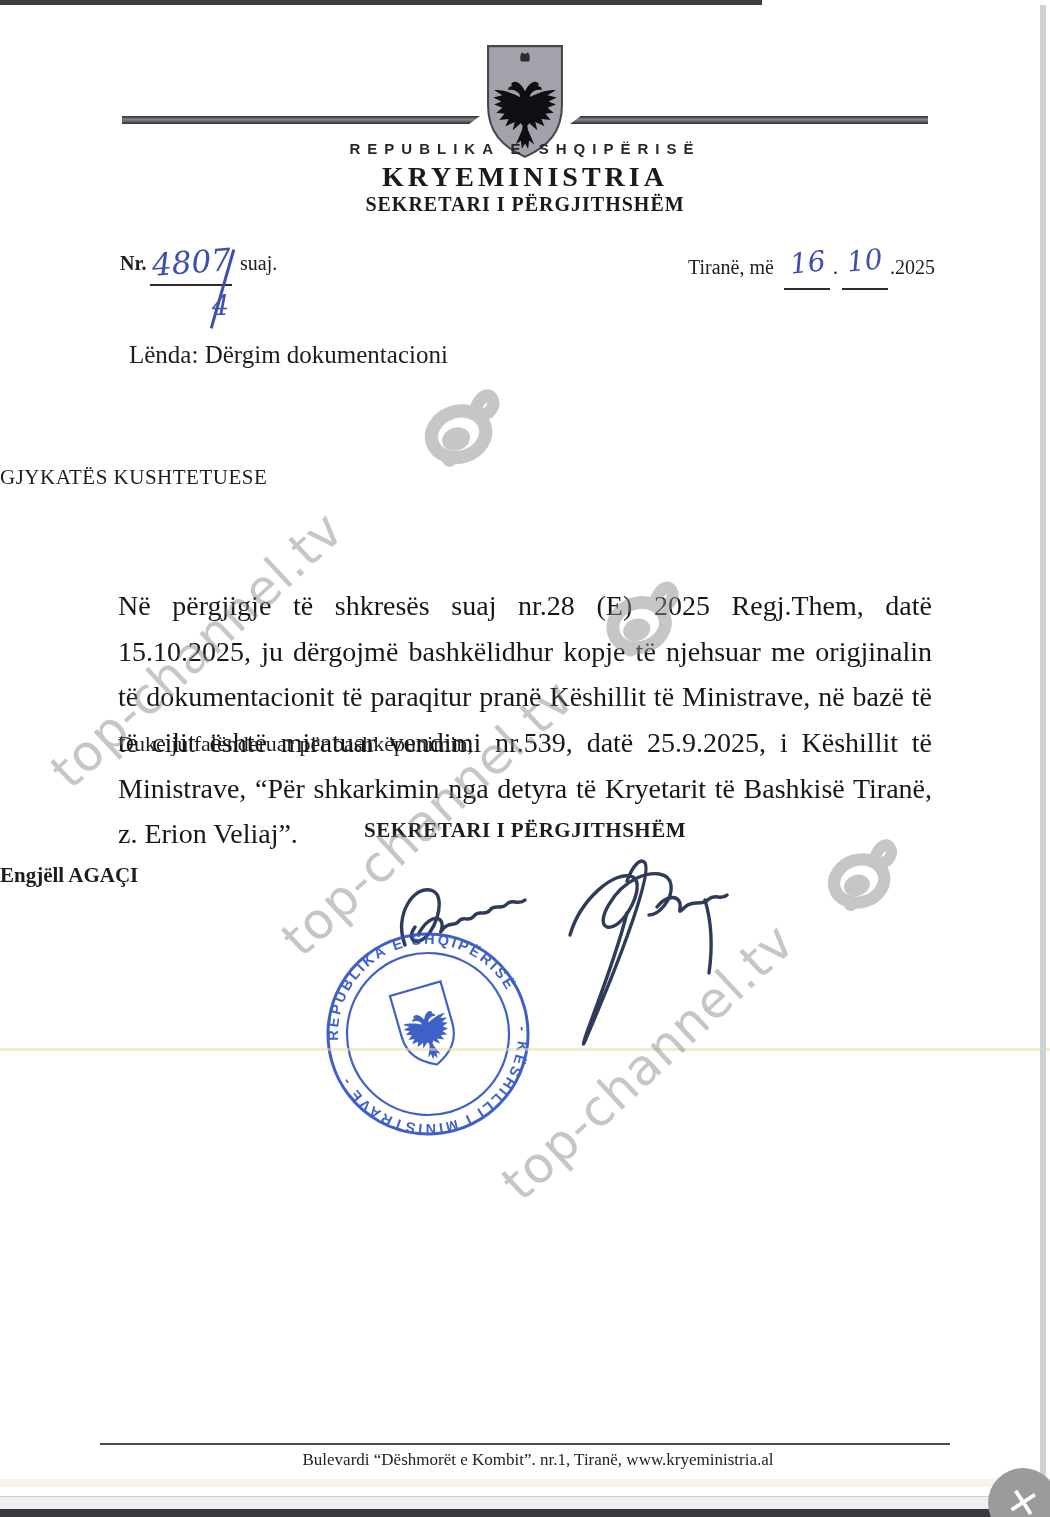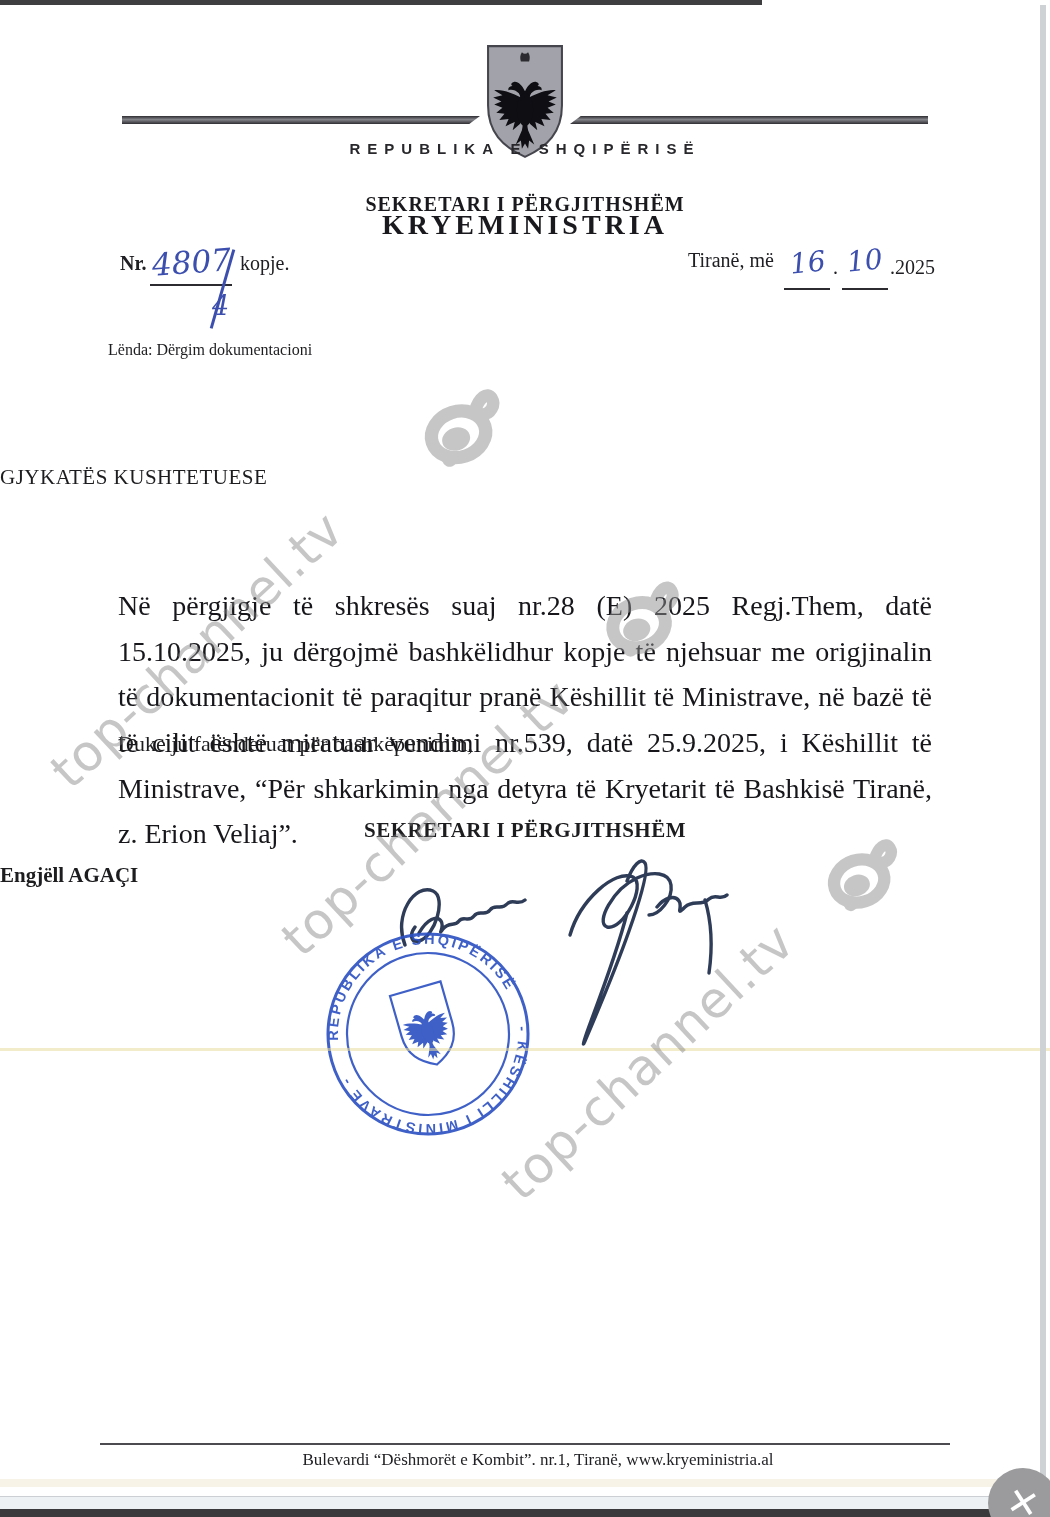--- a/index.html
+++ b/index.html
@@ -18,30 +18,30 @@
 
   
   .crest{left:483px;top:42px;}
   .rule{top:116px;height:8px;background:linear-gradient(#2e2e32,#83838a 45%,#2e2e32);}
   .rule-left{left:122px;width:358px;clip-path:polygon(0 0,100% 0,97% 100%,0 100%);}
   .rule-right{left:570px;width:358px;clip-path:polygon(3% 0,100% 0,100% 100%,0 100%);}
   .republic{left:0;top:140px;width:1050px;text-align:center;
             font-family:"Liberation Sans","DejaVu Sans",sans-serif;font-weight:bold;
             font-size:15px;letter-spacing:7px;color:#28282c;}
   .institution{left:0;top:161px;width:1050px;text-align:center;font-weight:bold;
-               font-size:28px;letter-spacing:4px;color:#1a1a1e;margin-top:48px;}
+               font-size:28px;letter-spacing:4px;color:#1a1a1e;}
   .office{left:0;top:193px;width:1050px;text-align:center;font-weight:bold;
           font-size:20px;letter-spacing:1px;color:#1a1a1e;}
 
   .print{font-size:20px;color:#202024;}
   .hand{font-family:"DejaVu Serif","Liberation Serif",serif;font-style:italic;
         color:#3c4fae;font-weight:500;}
   .hw-line{background:#2c2c30;height:2px;}
 
-  .subject{left:108px;top:341px;font-size:16px;}
+  .subject{left:129px;top:341px;font-size:25px;}
 
   .addr1{left:0;top:465px;width:1050px;text-align:left;font-weight:normal;font-size:21px;letter-spacing:0.5px;}
   .addr2{left:0;top:497px;width:1050px;text-align:center;font-weight:bold;font-size:20px;}
 
   .body-par{left:118px;top:583px;width:814px;font-size:28px;line-height:1.63;
             text-align:justify;color:#17171b;}
   .closing{left:118px;top:731px;font-size:22px;}
 
   .sig-title{left:0;top:818px;width:1050px;text-align:center;font-weight:bold;font-size:21px;letter-spacing:0.5px;}
   .sig-name{left:0;top:863px;width:1040px;text-align:left;font-weight:bold;font-size:21px;}
@@ -83,24 +83,24 @@
   <div class="abs rule rule-right"></div>
 
   <div class="abs republic">REPUBLIKA E SHQIPËRISË</div>
   <div class="abs institution">KRYEMINISTRIA</div>
   <div class="abs office">SEKRETARI I PËRGJITHSHËM</div>
 
   <span class="abs print nowrap" style="left:120px;top:252px;font-weight:bold;">Nr.</span>
   <span class="abs hand nowrap" style="left:152px;top:244px;font-size:31px;transform:rotate(-4deg);">4807</span>
   <div class="abs hw-line" style="left:150px;top:284px;width:82px;"></div>
   <div class="abs" style="left:221px;top:248px;width:3px;height:82px;background:#3c4fae;transform:rotate(16deg);"></div>
-  <span class="abs print nowrap" style="left:240px;top:252px;">kopje.</span>
+  <span class="abs print nowrap" style="left:240px;top:252px;">suaj.</span>
   <span class="abs hand nowrap" style="left:212px;top:290px;font-size:27px;">4</span>
 
-  <span class="abs print nowrap" style="left:688px;top:249px;text-align:center;">Tiranë, më</span>
+  <span class="abs print nowrap" style="left:688px;top:256px;text-align:center;">Tiranë, më</span>
   <span class="abs hand nowrap" style="left:790px;top:246px;font-size:28px;transform:rotate(-6deg);">16</span>
   <div class="abs hw-line" style="left:784px;top:288px;width:46px;"></div>
   <span class="abs print nowrap" style="left:833px;top:256px;">.</span>
   <span class="abs hand nowrap" style="left:847px;top:244px;font-size:28px;transform:rotate(-6deg);">10</span>
   <div class="abs hw-line" style="left:842px;top:288px;width:46px;"></div>
   <span class="abs print nowrap" style="left:890px;top:256px;">.2025</span>
 
   <div class="abs subject nowrap">Lënda: Dërgim dokumentacioni</div>
 
   <div class="abs addr1">GJYKATËS KUSHTETUESE</div>

